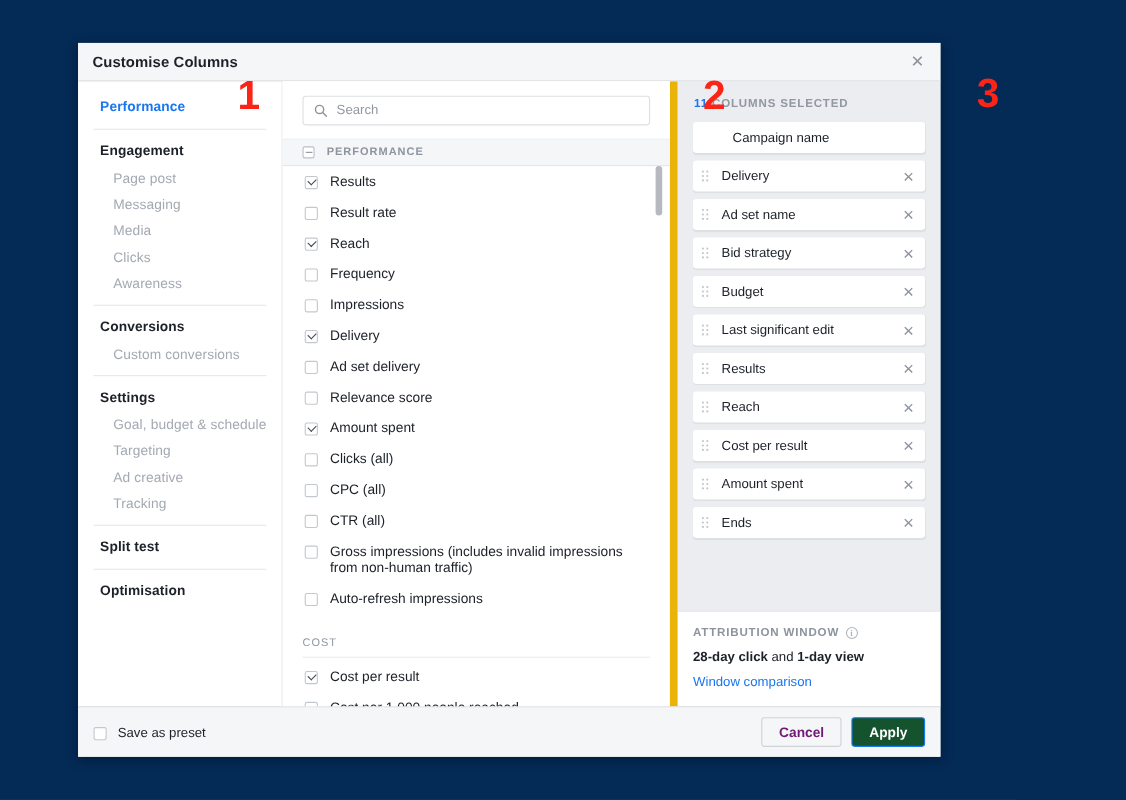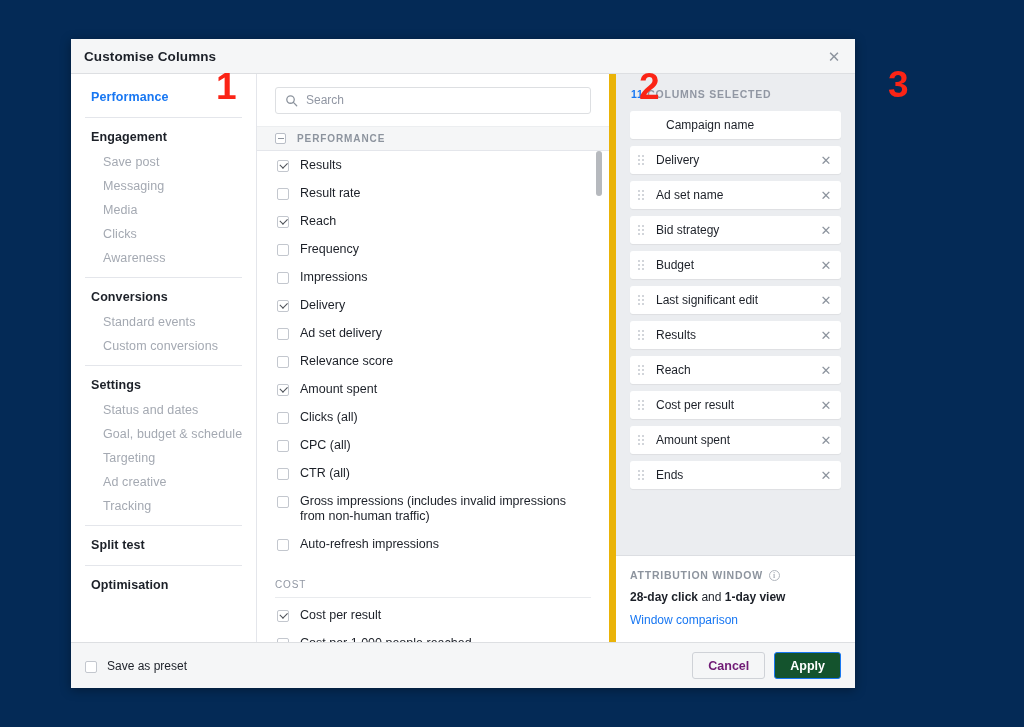--- a/index.html
+++ b/index.html
@@ -251,36 +251,34 @@
 
     <div class="body">
 
       <div class="sidebar" id="sidebar">
           <div class="side-group">
             <div class="side-head active">Performance</div>
           </div>
           <div class="side-div"></div>
           <div class="side-group">
             <div class="side-head">Engagement</div>
-            <div class="side-item">Save post</div>
+            <div class="side-item">Page post</div>
             <div class="side-item">Messaging</div>
             <div class="side-item">Media</div>
             <div class="side-item">Clicks</div>
             <div class="side-item">Awareness</div>
           </div>
           <div class="side-div"></div>
           <div class="side-group">
             <div class="side-head">Conversions</div>
-            <div class="side-item">Standard events</div>
             <div class="side-item">Custom conversions</div>
           </div>
           <div class="side-div"></div>
           <div class="side-group">
             <div class="side-head">Settings</div>
-            <div class="side-item">Status and dates</div>
             <div class="side-item">Goal, budget &amp; schedule</div>
             <div class="side-item">Targeting</div>
             <div class="side-item">Ad creative</div>
             <div class="side-item">Tracking</div>
           </div>
           <div class="side-div"></div>
           <div class="side-group">
             <div class="side-head">Split test</div>
           </div>
           <div class="side-div"></div>

